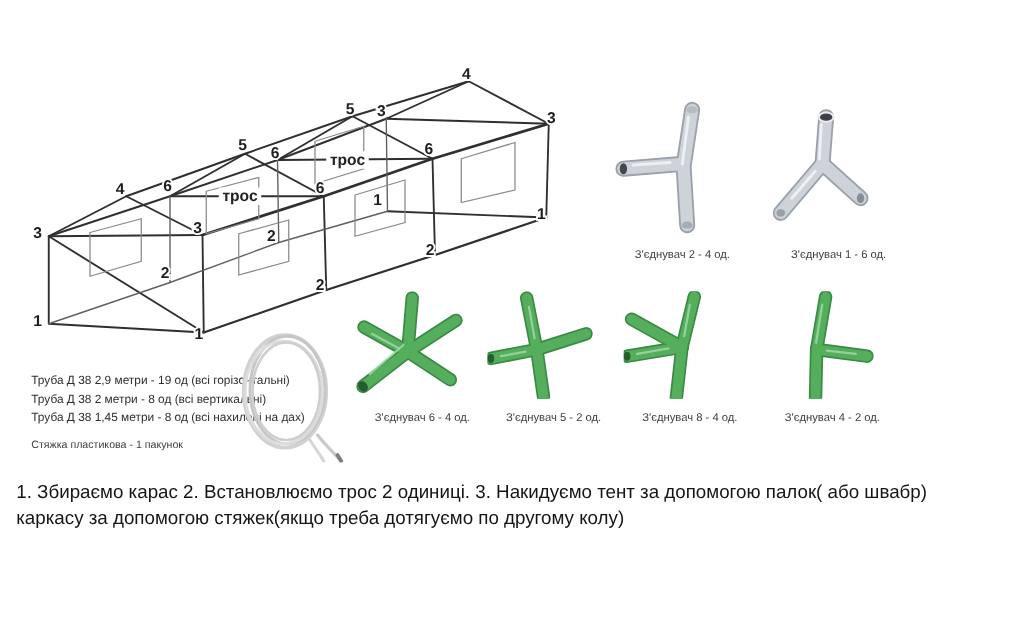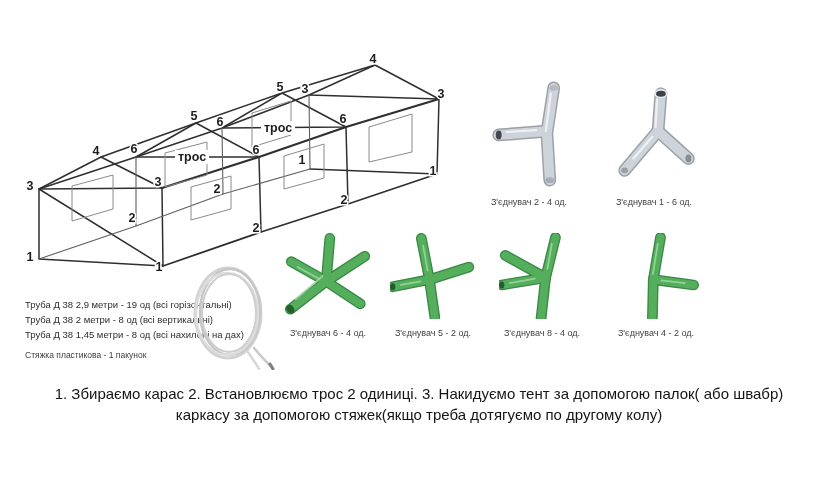--- a/index.html
+++ b/index.html
@@ -18,36 +18,36 @@
               stroke:#ffffff;stroke-width:3px;paint-order:stroke;}
   .cable-label{font:700 12.5px "Liberation Sans",sans-serif;fill:#222;text-anchor:middle;}
 
   
   .parts{position:absolute;left:25px;top:297px;color:#2e2e2e;}
   .parts .pl{font-size:9.5px;line-height:15px;white-space:nowrap;}
   .parts .pl.small{font-size:8.5px;color:#3d3d3d;margin-top:6px;}
 
   
   .card{position:absolute;text-align:center;}
-  .card-label{font-size:9px;color:#3f3f3f;margin-top:5px;white-space:nowrap;}
+  .card-label{font-size:9px;color:#3f3f3f;margin-top:5px;white-space:nowrap;text-align:right;}
   .tube{fill:none;stroke-linecap:round;stroke-linejoin:round;}
   .gu{stroke:var(--green-dark);stroke-width:12;}
   .go{stroke:var(--green);stroke-width:9;}
   .gh{stroke:#9ed8a4;stroke-width:2;opacity:.85;}
   .su{stroke:var(--silver-dark);stroke-width:13;}
   .so{stroke:var(--silver);stroke-width:10;}
   .sh{stroke:#f0f3f6;stroke-width:2.4;opacity:.9;}
   .gend{fill:#245d2e;}
   .send{fill:#43484e;}
 
   
   .coil{position:absolute;left:190px;top:266px;}
 
   
-  .instr{position:absolute;left:13px;top:383px;width:812px;color:#151515;text-align:center;}
+  .instr{position:absolute;left:13px;top:383px;width:812px;color:#151515;}
   .instr .il{font-size:15px;line-height:21px;}
 </style>
 </head>
 <body>
 
 <div class="page">
 
   <svg class="diagram" width="470" height="292" viewBox="0 0 470 292">
     <g class="ln md">
       <path d="M101 157 L196 123 L282 93 L375 65"></path>

